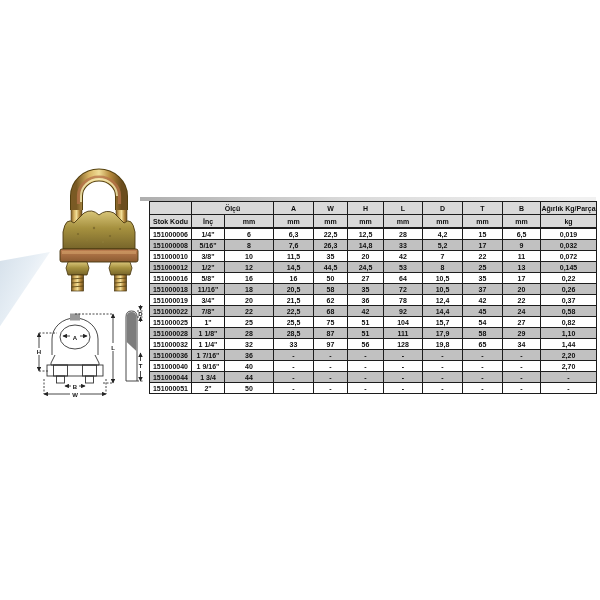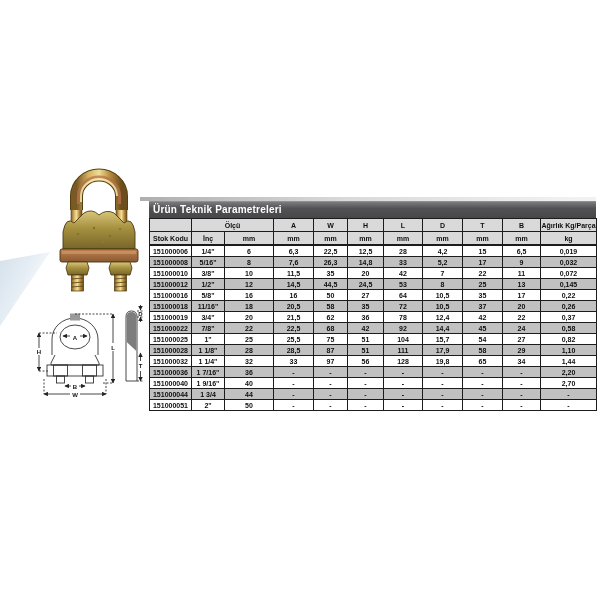--- a/index.html
+++ b/index.html
@@ -165,21 +165,20 @@
     <text class="dim-txt" x="86" y="48.5" text-anchor="middle">L</text>
     <text class="dim-txt" x="48" y="87.5" text-anchor="middle">B</text>
     <text class="dim-txt" x="48" y="95.5" text-anchor="middle">W</text>
     <text class="dim-txt" x="113.5" y="14.5" text-anchor="middle">D</text>
     <text class="dim-txt" x="113.5" y="67" text-anchor="middle">T</text>
   </svg>
 
   <div class="shine"></div>
 
   <div class="spec">
-    <div class="spec-title">Ürün Teknik Parametreleri</div>
     <table class="spec-table">
       <colgroup>
         <col style="width:42px">
           <col style="width:33px">
           <col style="width:49px">
         <col style="width:40px">
           <col style="width:34px">
           <col style="width:36px">
         <col style="width:39px">
           <col style="width:40px">

